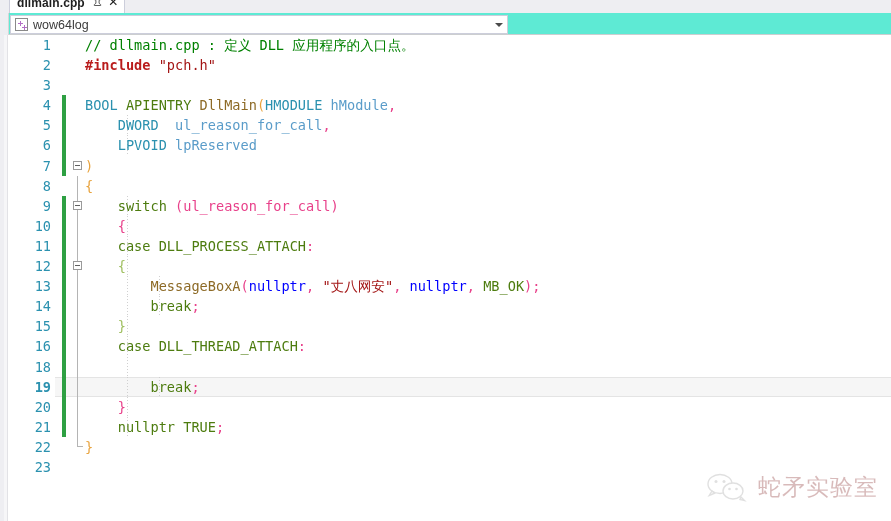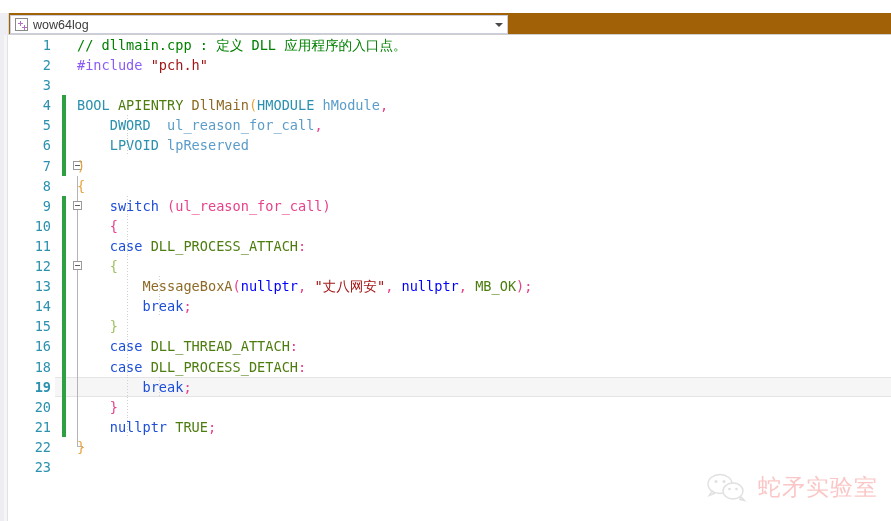--- a/index.html
+++ b/index.html
@@ -40,21 +40,21 @@
   }
   .tab-close{
     margin-left:5px;width:11px;height:11px;
     color:#1e1e1e;font-size:12px;line-height:11px;text-align:center;
     font-family:"Liberation Sans", sans-serif;
   }
 
   
   .navbar{
     position:absolute;left:0;top:13px;width:891px;height:22px;
-    background:#a16207;
+    background:#5eead4;
     border-bottom:1px solid #ccced0;
     box-sizing:border-box;
   }
   .navbar-left-edge{
     position:absolute;left:0;top:0;width:9px;height:22px;
     background:#eeeef2;border-right:1px solid #d6d6d8;box-sizing:border-box;
   }
   .combo{
     position:absolute;top:2px;height:19px;
     background:#ffffff;
@@ -151,57 +151,68 @@
   .foldline.endcorner:after{
     content:"";position:absolute;left:0px;top:9px;width:6px;height:1px;background:#b4b4b4;
   }
   
   .iguide{
     position:absolute;top:0;width:1px;height:20.1px;
     background:repeating-linear-gradient(to bottom,#d0d0d0 0 1px,transparent 1px 3px);
   }
 
   .txt{
-    position:absolute;left:68px;top:0;height:20.1px;
+    position:absolute;left:76px;top:0;height:20.1px;
     line-height:20.1px;white-space:pre;
   }
 
   
   .c-comment{color:#008000;}
-  .c-pp{color:#8b5cf6;}
+  .c-pp{color:#b91c1c;font-weight:bold;}
   .c-str{color:#a31515;}
   .c-kw{color:#0000ff;}
   .c-type{color:#2b91af;}
   .c-macro{color:#4d7c0f;}
   .c-func{color:#8d6a26;}
   .c-paramlt{color:#5a9cc9;}
   .c-plain{color:#000000;}
   .c-punc-orange{color:#e8a33d;}
   .c-punc-pink{color:#e8408a;}
   .c-var-pink{color:#e8408a;}
-  .c-kw-purple{color:#1d4ed8;}
+  .c-kw-purple{color:#4d7c0f;}
 
   
   .watermark{
     position:absolute;right:13px;bottom:18px;
     display:flex;align-items:center;gap:9px;
     opacity:.30;
     pointer-events:none;
   }
   .wm-logo{position:relative;width:44px;height:30px;flex:0 0 auto;}
   .wm-text{
     font-family:"DejaVu Sans","Liberation Sans",sans-serif;
-    font-size:23px;color:#ef4444;letter-spacing:1px;white-space:nowrap;
+    font-size:23px;color:#7f1d1d;letter-spacing:1px;white-space:nowrap;
   }
 </style>
 </head>
 <body>
 
 <div id="app">
 
+  <div class="tabstrip">
+    <div class="tab">
+      <span class="tab-title">dllmain.cpp</span>
+      <span class="tab-pin">
+        <svg width="11" height="11" viewBox="0 0 11 11" aria-hidden="true">
+          <path d="M2.5 1.5h6v1.2l-1.4.6v3l1.6 1.3v.9H2.3v-.9l1.6-1.3v-3l-1.4-.6z" fill="none" stroke="#5a5a5a" stroke-width="1"></path>
+        </svg>
+      </span>
+      <span class="tab-close">✕</span>
+    </div>
+  </div>
 
   <div class="navbar">
     <div class="navbar-left-edge"></div>
 
     <div class="combo combo-type">
       <span class="combo-icon">
           <i></i>
         </span>
       <span class="combo-text">wow64log</span>
       <span class="combo-arrow"></span>
@@ -222,21 +233,21 @@
         <div class="line"><div class="gutter">7</div><div class="changebar"></div><div class="fold"></div><div class="txt"><span class="c-punc-orange">)</span></div></div>
         <div class="line"><div class="gutter">8</div><div class="foldline"></div><div class="txt"><span class="c-punc-orange">{</span></div></div>
         <div class="line"><div class="gutter">9</div><div class="changebar"></div><div class="foldline"></div><div class="fold"></div><div class="iguide" style="left: 117.68px;"></div><div class="txt"><span class="c-plain">    </span><span class="c-kw-purple">switch</span><span class="c-plain"> </span><span class="c-punc-pink">(</span><span class="c-var-pink">ul_reason_for_call</span><span class="c-punc-pink">)</span></div></div>
         <div class="line"><div class="gutter">10</div><div class="changebar"></div><div class="foldline"></div><div class="iguide" style="left: 117.68px;"></div><div class="txt"><span class="c-plain">    </span><span class="c-punc-pink">{</span></div></div>
         <div class="line"><div class="gutter">11</div><div class="changebar"></div><div class="foldline"></div><div class="iguide" style="left: 117.68px;"></div><div class="txt"><span class="c-plain">    </span><span class="c-kw-purple">case</span><span class="c-plain"> </span><span class="c-macro">DLL_PROCESS_ATTACH</span><span class="c-punc-pink">:</span></div></div>
         <div class="line"><div class="gutter">12</div><div class="changebar"></div><div class="foldline"></div><div class="fold"></div><div class="iguide" style="left: 117.68px;"></div><div class="txt"><span class="c-plain">    </span><span style="color: rgb(159, 191, 95);">{</span></div></div>
         <div class="line"><div class="gutter">13</div><div class="changebar"></div><div class="foldline"></div><div class="iguide" style="left: 117.68px;"></div><div class="iguide" style="left: 150.36px;"></div><div class="txt"><span class="c-plain">        </span><span class="c-func">MessageBoxA</span><span class="c-punc-pink">(</span><span class="c-kw">nullptr</span><span class="c-punc-pink">, </span><span class="c-str">"丈八网安"</span><span class="c-punc-pink">, </span><span class="c-kw">nullptr</span><span class="c-punc-pink">, </span><span class="c-macro">MB_OK</span><span class="c-punc-pink">)</span><span class="c-punc-pink">;</span></div></div>
         <div class="line"><div class="gutter">14</div><div class="changebar"></div><div class="foldline"></div><div class="iguide" style="left: 117.68px;"></div><div class="iguide" style="left: 150.36px;"></div><div class="txt"><span class="c-plain">        </span><span class="c-kw-purple">break</span><span class="c-punc-pink">;</span></div></div>
         <div class="line"><div class="gutter">15</div><div class="changebar"></div><div class="foldline"></div><div class="iguide" style="left: 117.68px;"></div><div class="txt"><span class="c-plain">    </span><span style="color: rgb(159, 191, 95);">}</span></div></div>
         <div class="line"><div class="gutter">16</div><div class="changebar"></div><div class="foldline"></div><div class="iguide" style="left: 117.68px;"></div><div class="txt"><span class="c-plain">    </span><span class="c-kw-purple">case</span><span class="c-plain"> </span><span class="c-macro">DLL_THREAD_ATTACH</span><span class="c-punc-pink">:</span></div></div>
-        <div class="line"><div class="gutter">18</div><div class="changebar"></div><div class="foldline"></div><div class="iguide" style="left: 117.68px;"></div><div class="txt"><span class="c-plain">    </span><span class="c-kw-purple">case</span><span class="c-plain"> </span><span class="c-macro">DLL_PROCESS_DETACH</span><span class="c-punc-pink">:</span></div></div>
+        <div class="line"><div class="gutter">18</div><div class="changebar"></div><div class="foldline"></div><div class="iguide" style="left: 117.68px;"></div></div>
         <div class="line current"><div class="ln-hl"></div><div class="gutter">19</div><div class="changebar"></div><div class="foldline"></div><div class="iguide" style="left: 117.68px;"></div><div class="iguide" style="left: 150.36px;"></div><div class="txt"><span class="c-plain">        </span><span class="c-kw-purple">break</span><span class="c-punc-pink">;</span></div></div>
         <div class="line"><div class="gutter">20</div><div class="changebar"></div><div class="foldline"></div><div class="iguide" style="left: 117.68px;"></div><div class="txt"><span class="c-plain">    </span><span class="c-punc-pink">}</span></div></div>
         <div class="line"><div class="gutter">21</div><div class="changebar"></div><div class="foldline"></div><div class="iguide" style="left: 117.68px;"></div><div class="txt"><span class="c-plain">    </span><span class="c-kw-purple">nullptr</span><span class="c-plain"> </span><span class="c-macro">TRUE</span><span class="c-punc-pink">;</span></div></div>
         <div class="line"><div class="gutter">22</div><div class="foldline end endcorner"></div><div class="txt"><span class="c-punc-orange">}</span></div></div>
         <div class="line"><div class="gutter">23</div><div class="txt"></div></div>
       </div>
   </div>
 
   <div class="watermark">
     <div class="wm-logo">

